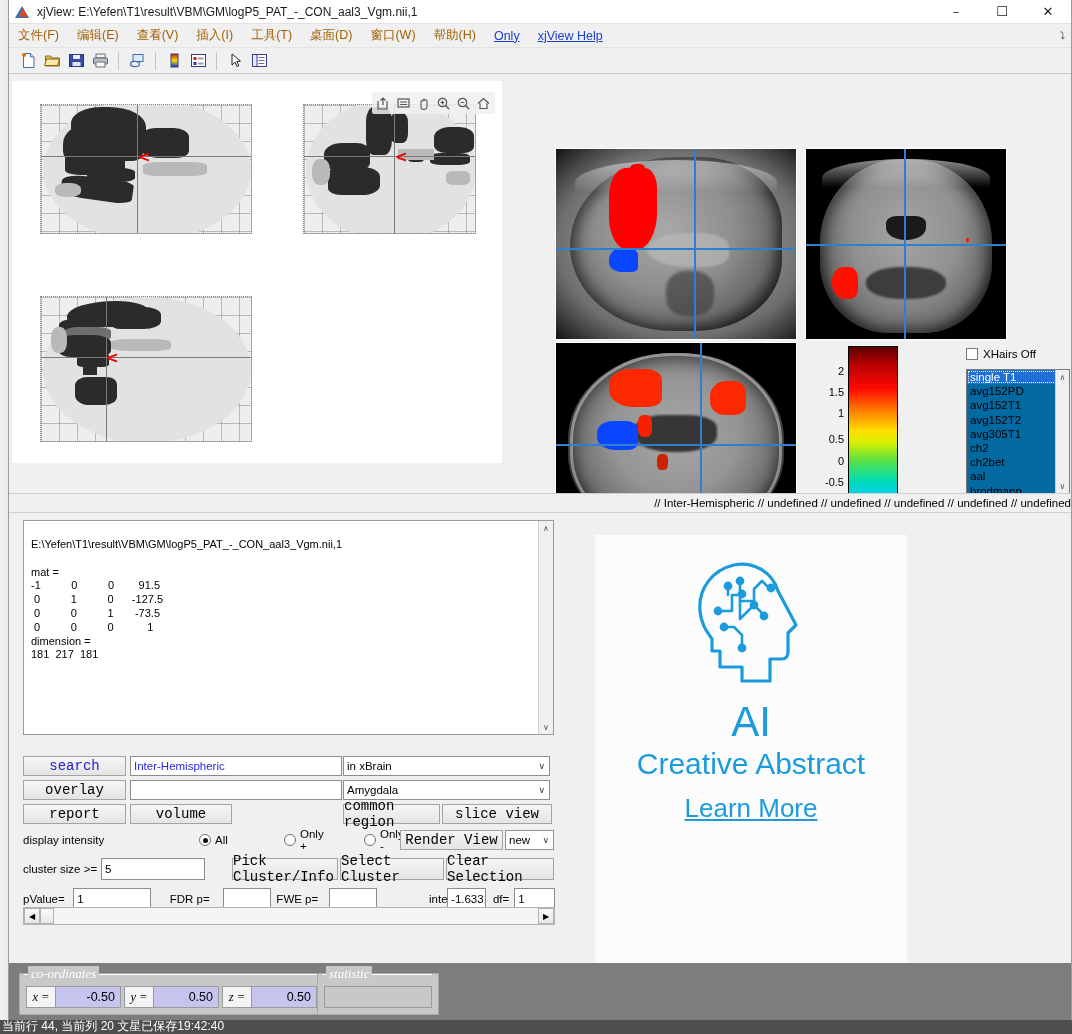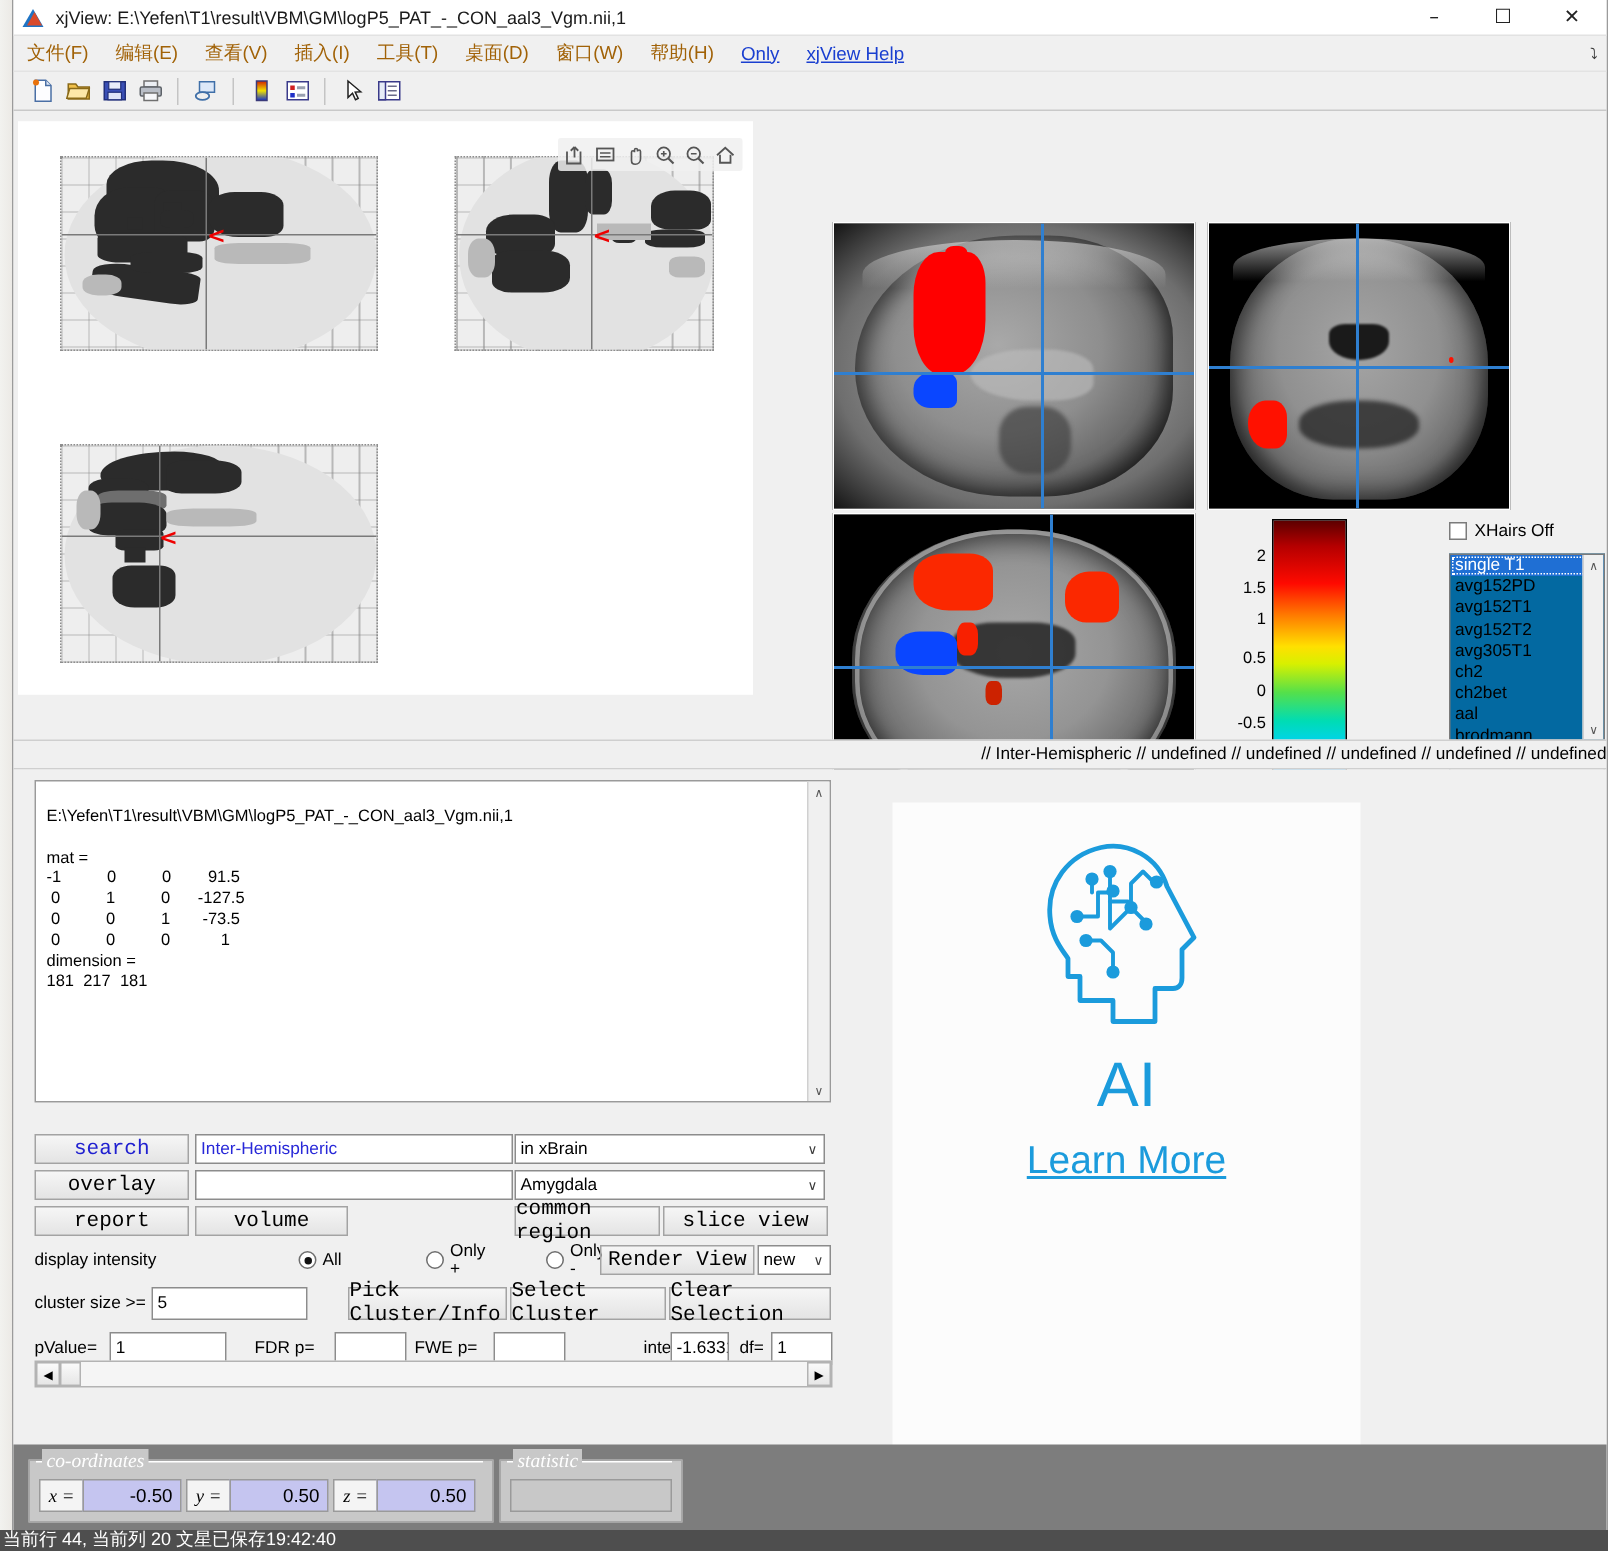--- a/index.html
+++ b/index.html
@@ -736,41 +736,42 @@
                 <circle cx="87" cy="33" r="4.4"></circle>
                 <circle cx="40" cy="72" r="4.4"></circle>
                 <circle cx="58" cy="93" r="4.4"></circle>
                 <circle cx="44" cy="31" r="4.4"></circle>
                 <circle cx="58" cy="39" r="4.4"></circle>
               </g>
             </g>
           </svg>
         </div>
         <div id="ad-title">AI</div>
+        <div id="ad-sub">Creative Abstract</div>
         <div id="ad-link">Learn More</div>
       </div>
     </div>
 
     <div id="watermark">https://blog.csdn.net/Sophia2023</div>
   </div>
 
   <div id="bottom-bar">
 
     <div class="groupbox" style="left:10px; top:10px; width:310px; height:42px;">
       <div class="gb-line"></div>
       <div class="gb-title">co-ordinates</div>
       <div class="coord-lbl" style="left:6px; top:12px;">x =</div>
       <div class="coord-field" style="left:35px; top:12px; width:66px;">-0.50</div>
       <div class="coord-lbl" style="left:104px; top:12px;">y =</div>
       <div class="coord-field" style="left:133px; top:12px; width:66px;">0.50</div>
       <div class="coord-lbl" style="left:202px; top:12px;">z =</div>
       <div class="coord-field" style="left:231px; top:12px; width:66px;">0.50</div>
     </div>
 
-    <div class="groupbox" style="left:324px; top:10px; width:122px; height:42px;">
+    <div class="groupbox" style="left:308px; top:10px; width:122px; height:42px;">
       <div class="gb-line"></div>
       <div class="gb-title">statistic</div>
       <div class="coord-field" style="left:6px; top:12px; width:108px; background:#c8c8c8;"></div>
     </div>
   </div>
 </div>
 
 <div id="taskbar">
   <span id="taskbar-text">当前行 44, 当前列 20   文星已保存19:42:40</span>
 </div>

